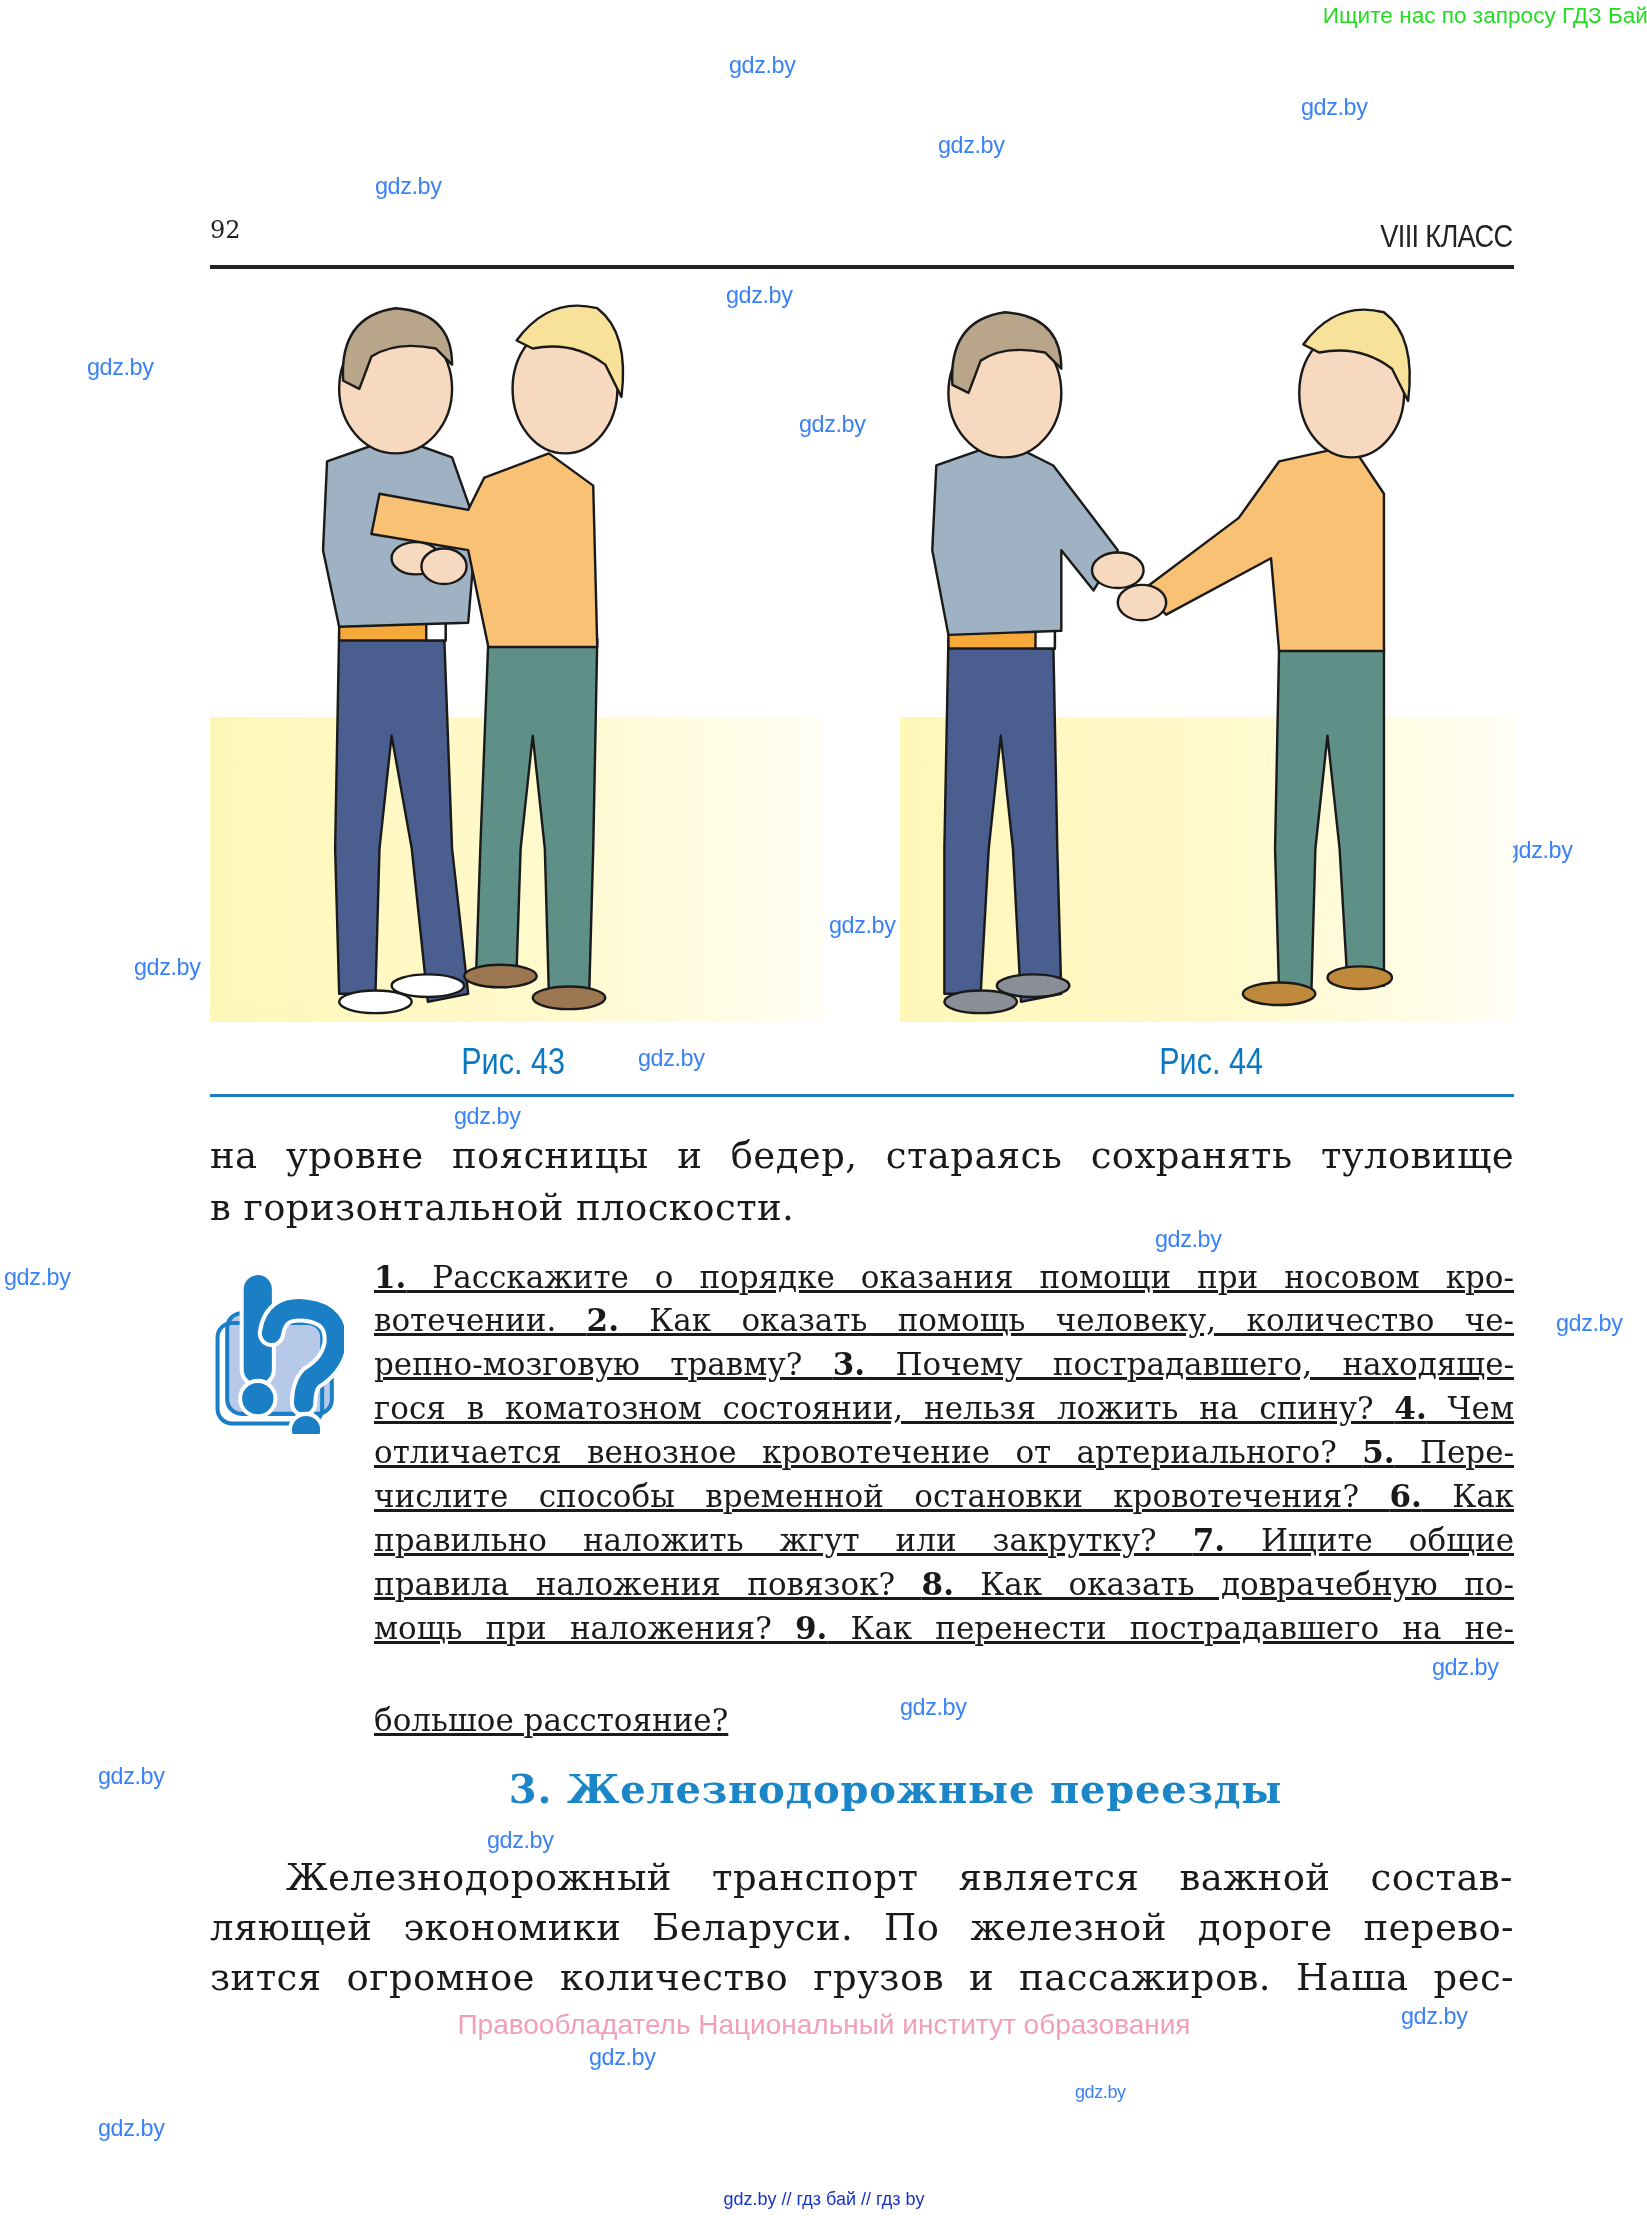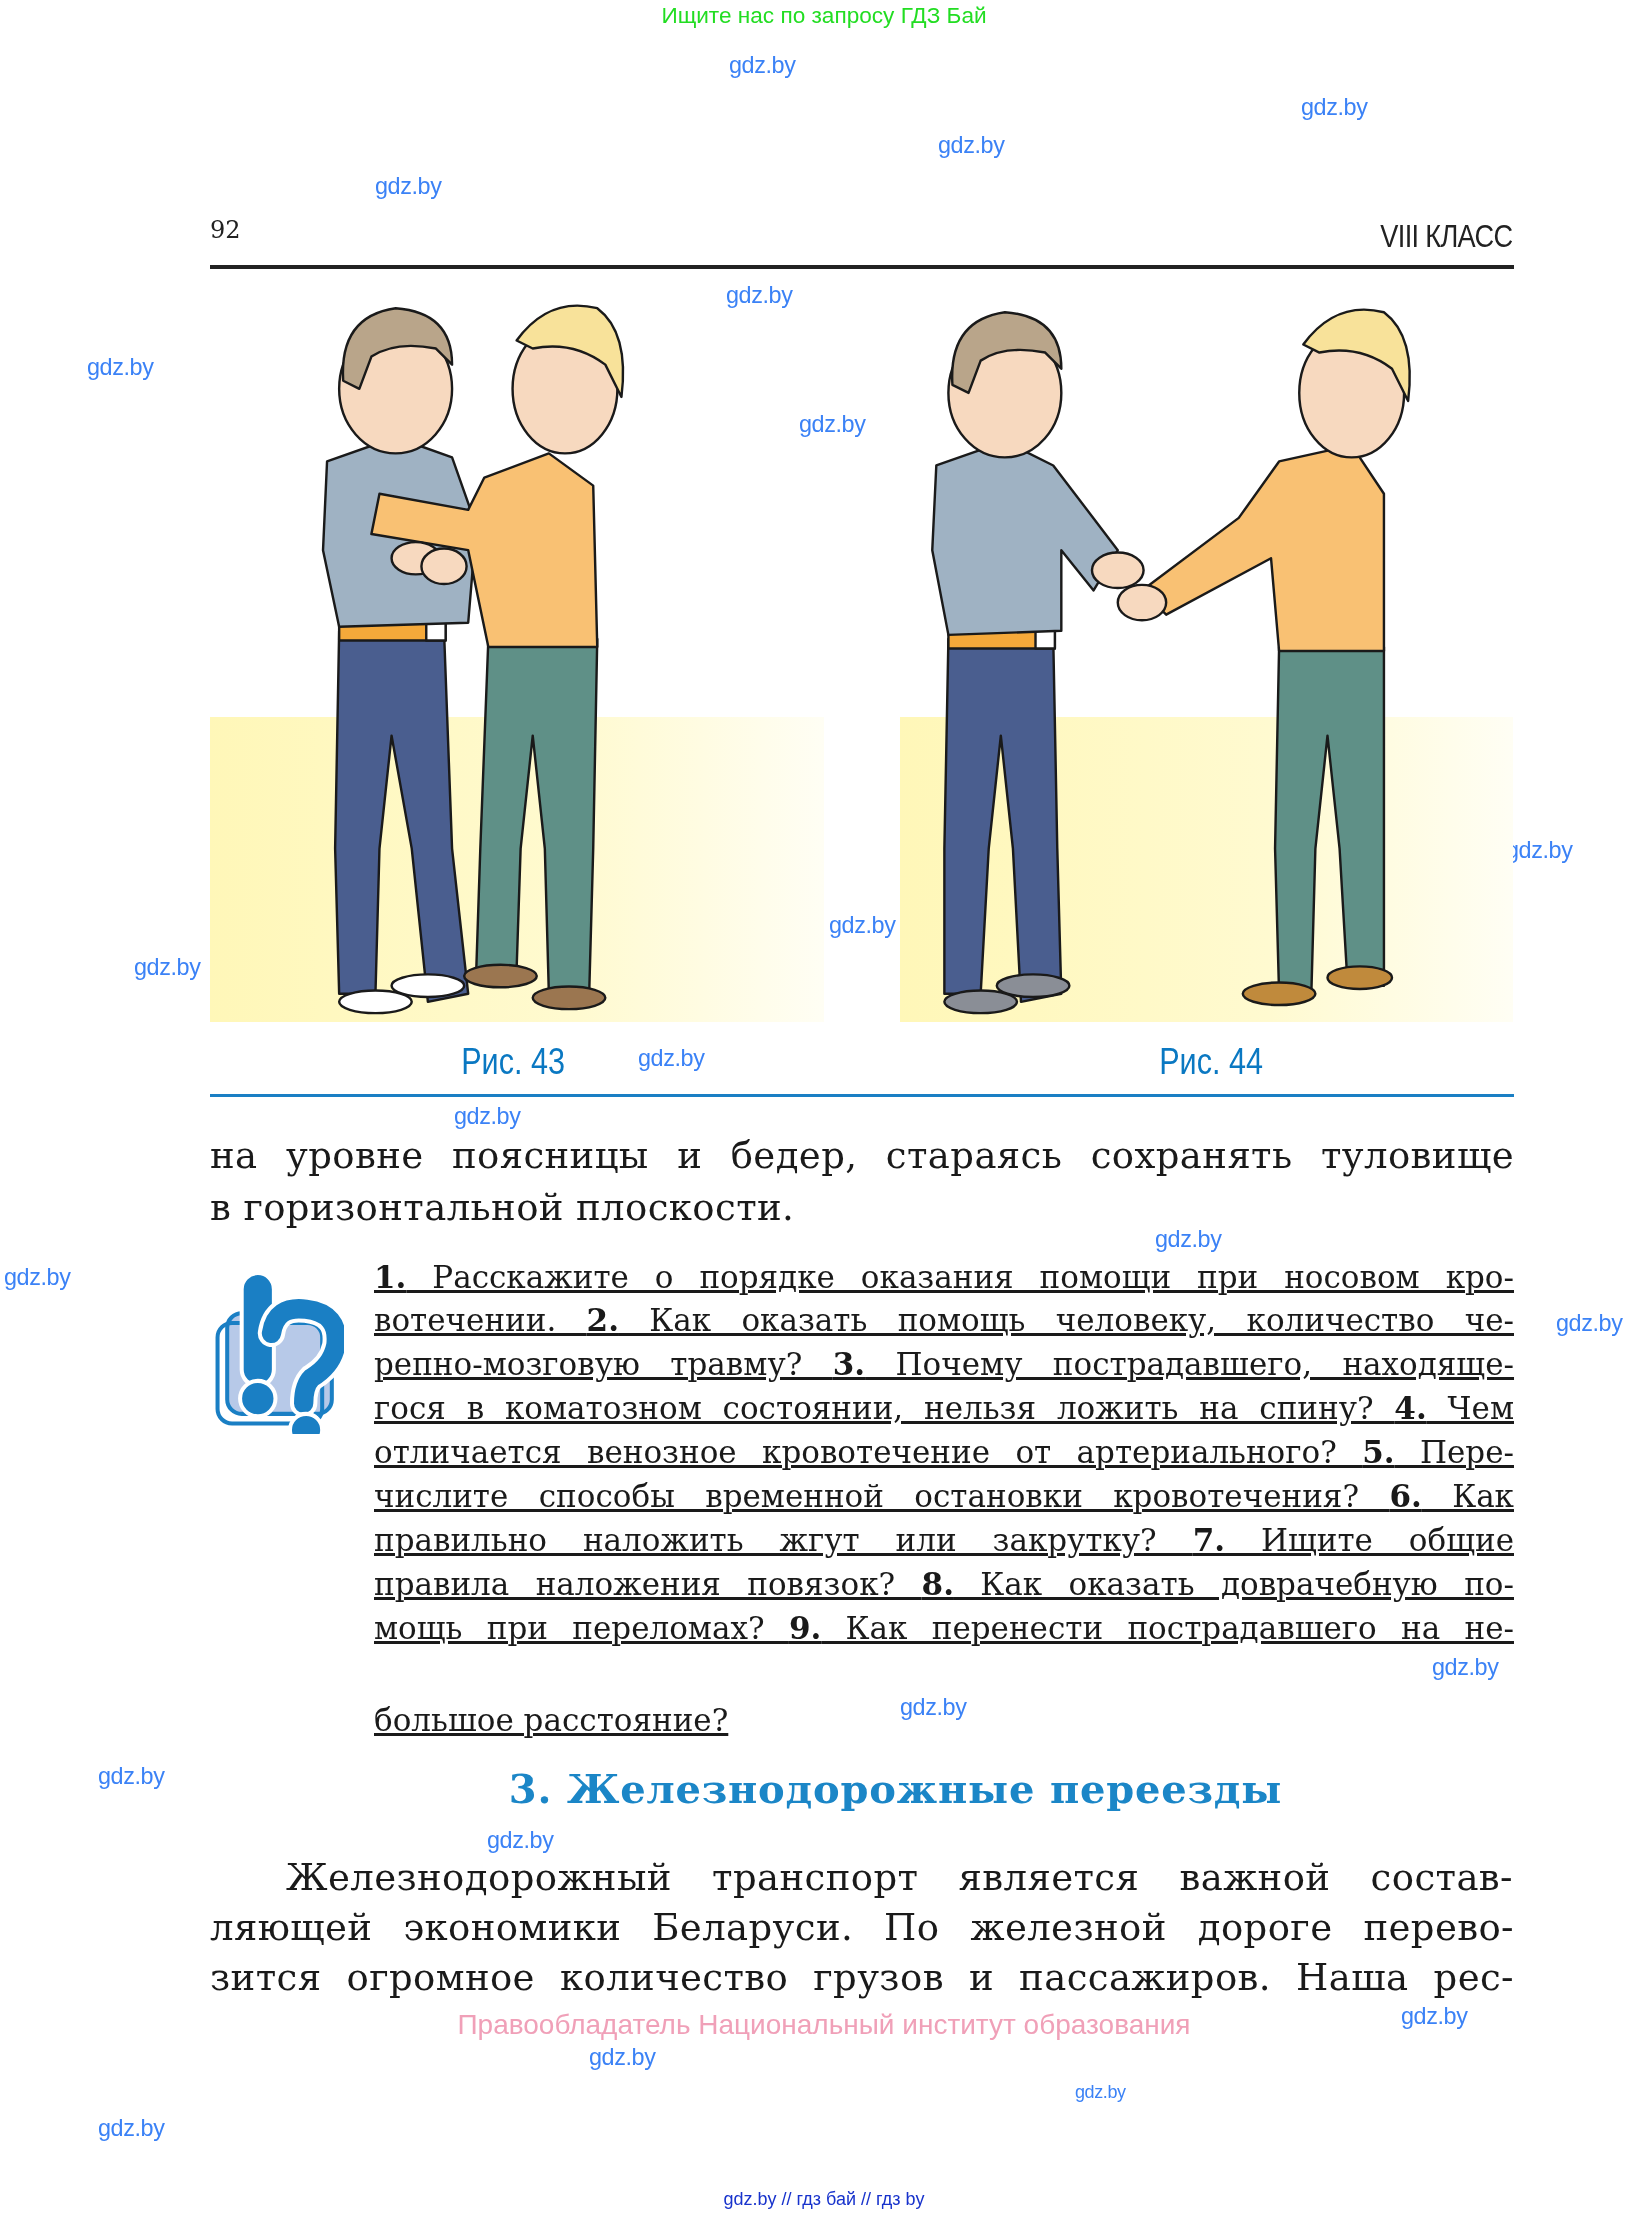--- a/index.html
+++ b/index.html
@@ -1,20 +1,20 @@
 <!DOCTYPE html>
 <html style="font-size:13px"><head>
 <meta charset="utf-8">
 <style>
   html, body { margin:0; padding:0; background:#ffffff; }
   body { width:1648px; height:2216px; position:relative; overflow:hidden;
          font-family:"DejaVu Serif", serif; color:#1a1a1a; }
   .abs { position:absolute; }
   .wm { position:absolute; font-family:"Liberation Sans", sans-serif; font-size:23.4px; color:#3b82f6; letter-spacing:-0.4px; }
-  .topbanner { left:0; width:1648px; top:3.2px; text-align:center; font-family:"Liberation Sans", sans-serif; font-size:22.6px; color:#22dd22; }
+  .topbanner { left:0; width:1648px; top:3.2px; text-align:right; font-family:"Liberation Sans", sans-serif; font-size:22.6px; color:#22dd22; }
   .pageno { left:210px; top:216px; font-family:"DejaVu Serif", serif; font-size:24px; color:#222; }
   .runhead { right:136px; top:218px; font-family:"Liberation Sans", sans-serif; font-size:32px; color:#222; letter-spacing:-0.8px; transform:scaleX(0.85); transform-origin:right; }
   .headrule { left:210px; top:265px; width:1304px; height:4px; background:#222; }
   .fig { position:absolute; top:284px; height:738px; overflow:hidden; }
   .fig .floor { position:absolute; left:0; right:0; top:433px; bottom:0;
                 background:linear-gradient(90deg,#fff7b8 0%, #fffad0 60%, #fffef4 100%); }
   .caption { position:absolute; top:1041px; font-family:"Liberation Sans", sans-serif; font-size:36px; color:#0a78c2; transform:scaleX(0.85); }
   .bluerule { left:210px; top:1094px; width:1304px; height:3.2px; background:#1a7fc4; }
   .body-line { position:absolute; left:210px; width:1304px; font-size:37px; line-height:50px; text-align:justify; text-align-last:justify; letter-spacing:0.4px; white-space:nowrap; }
   .body-line.last { text-align-last:left; }
@@ -136,21 +136,21 @@
 </svg>
 
 <div class="q-line" style="top:1255px"><b>1.</b><span> Расскажите о порядке оказания помощи при носовом кро-</span></div>
 <div class="q-line" style="top:1298px"><span>вотечении. </span><b>2.</b><span> Как оказать помощь человеку, количество че-</span></div>
 <div class="q-line" style="top:1342px"><span>репно-мозговую травму? </span><b>3.</b><span> Почему пострадавшего, находяще-</span></div>
 <div class="q-line" style="top:1386px"><span>гося в коматозном состоянии, нельзя ложить на спину? </span><b>4.</b><span> Чем</span></div>
 <div class="q-line" style="top:1430px"><span>отличается венозное кровотечение от артериального? </span><b>5.</b><span> Пере-</span></div>
 <div class="q-line" style="top:1474px"><span>числите способы временной остановки кровотечения? </span><b>6.</b><span> Как</span></div>
 <div class="q-line" style="top:1518px"><span>правильно наложить жгут или закрутку? </span><b>7.</b><span> Ищите общие</span></div>
 <div class="q-line" style="top:1562px"><span>правила наложения повязок? </span><b>8.</b><span> Как оказать доврачебную по-</span></div>
-<div class="q-line" style="top:1606px"><span>мощь при переломах? </span><b>9.</b><span> Как перенести пострадавшего на не-</span></div>
+<div class="q-line" style="top:1606px"><span>мощь при наложения? </span><b>9.</b><span> Как перенести пострадавшего на не-</span></div>
 <div class="q-line last" style="top:1698px"><span>большое расстояние?</span></div>
 
 <div class="section-title"><span>3. Железнодорожные переезды</span></div>
 
 <div class="body-line" style="top:1853px;left:286px;width:1227px">Железнодорожный транспорт является важной состав-</div>
 <div class="body-line" style="top:1903px">ляющей экономики Беларуси. По железной дороге перево-</div>
 <div class="body-line" style="top:1953px">зится огромное количество грузов и пассажиров. Наша рес-</div>
 
 <div class="copyright">Правообладатель Национальный институт образования</div>
 

